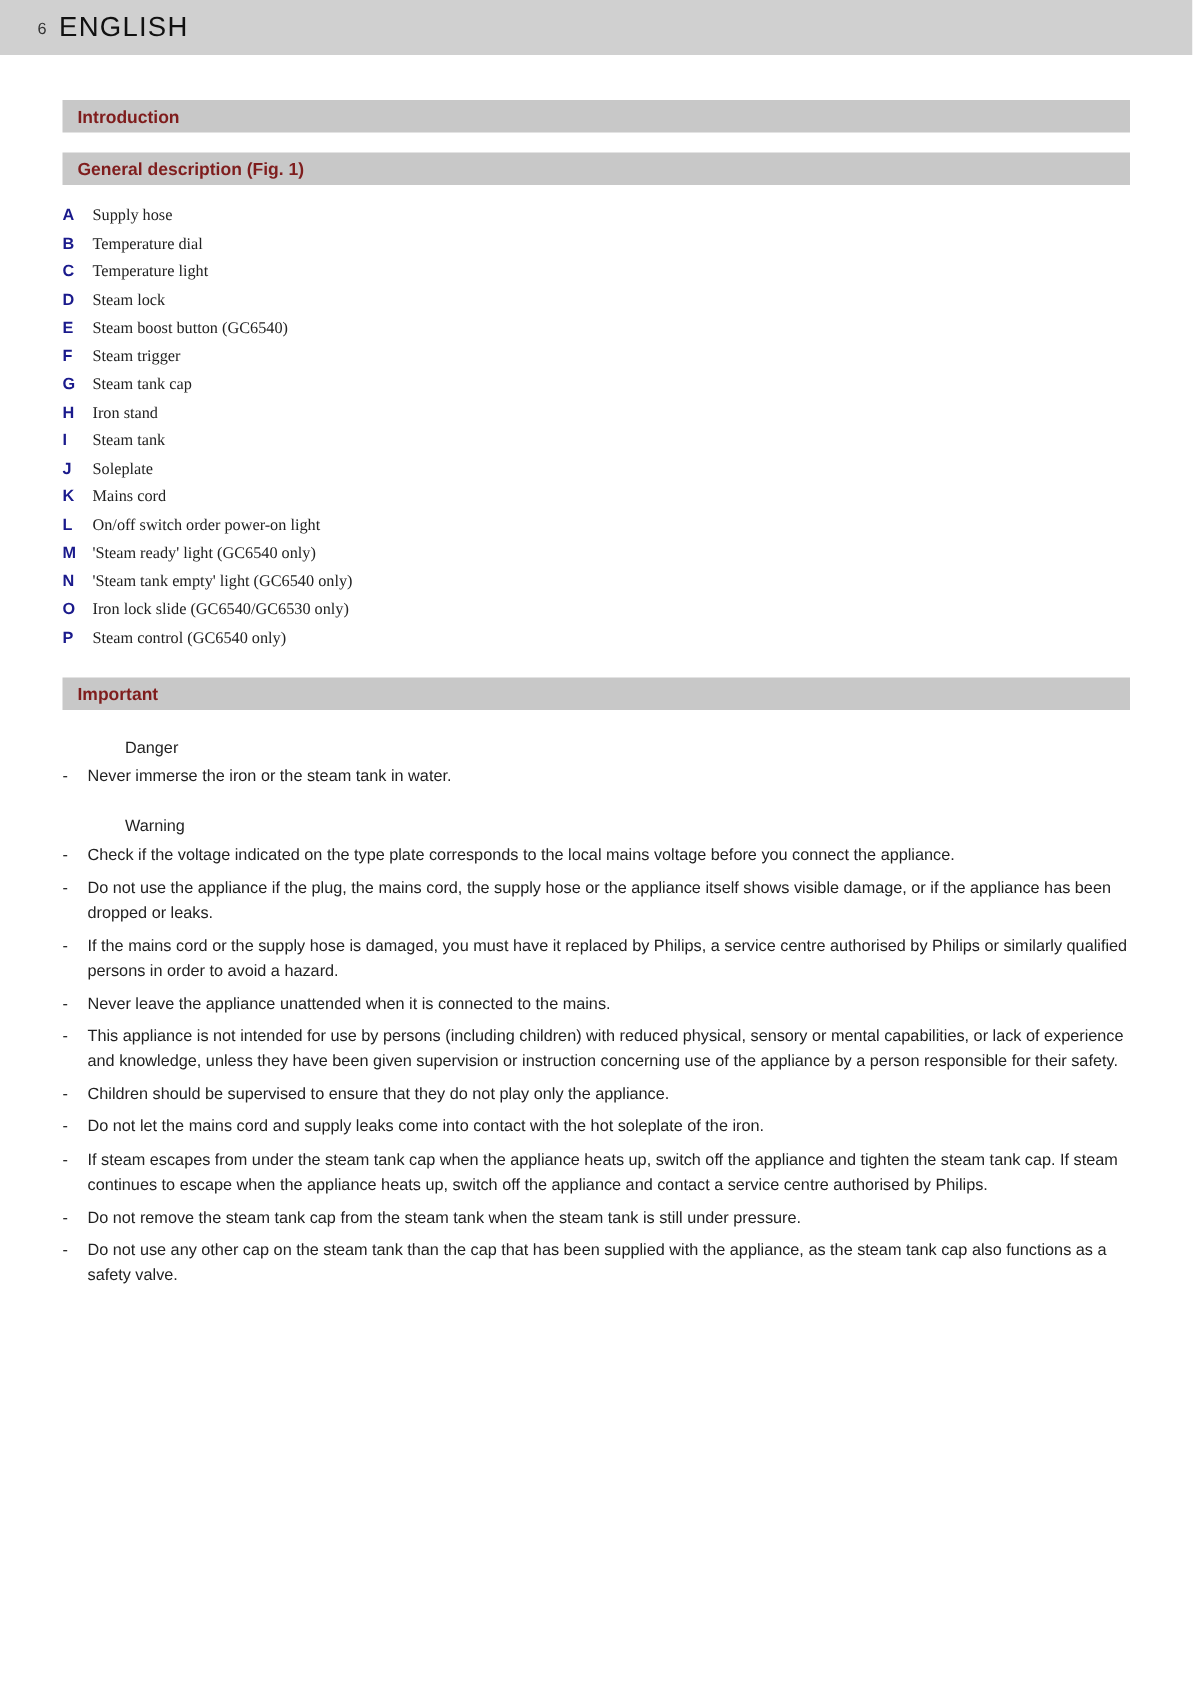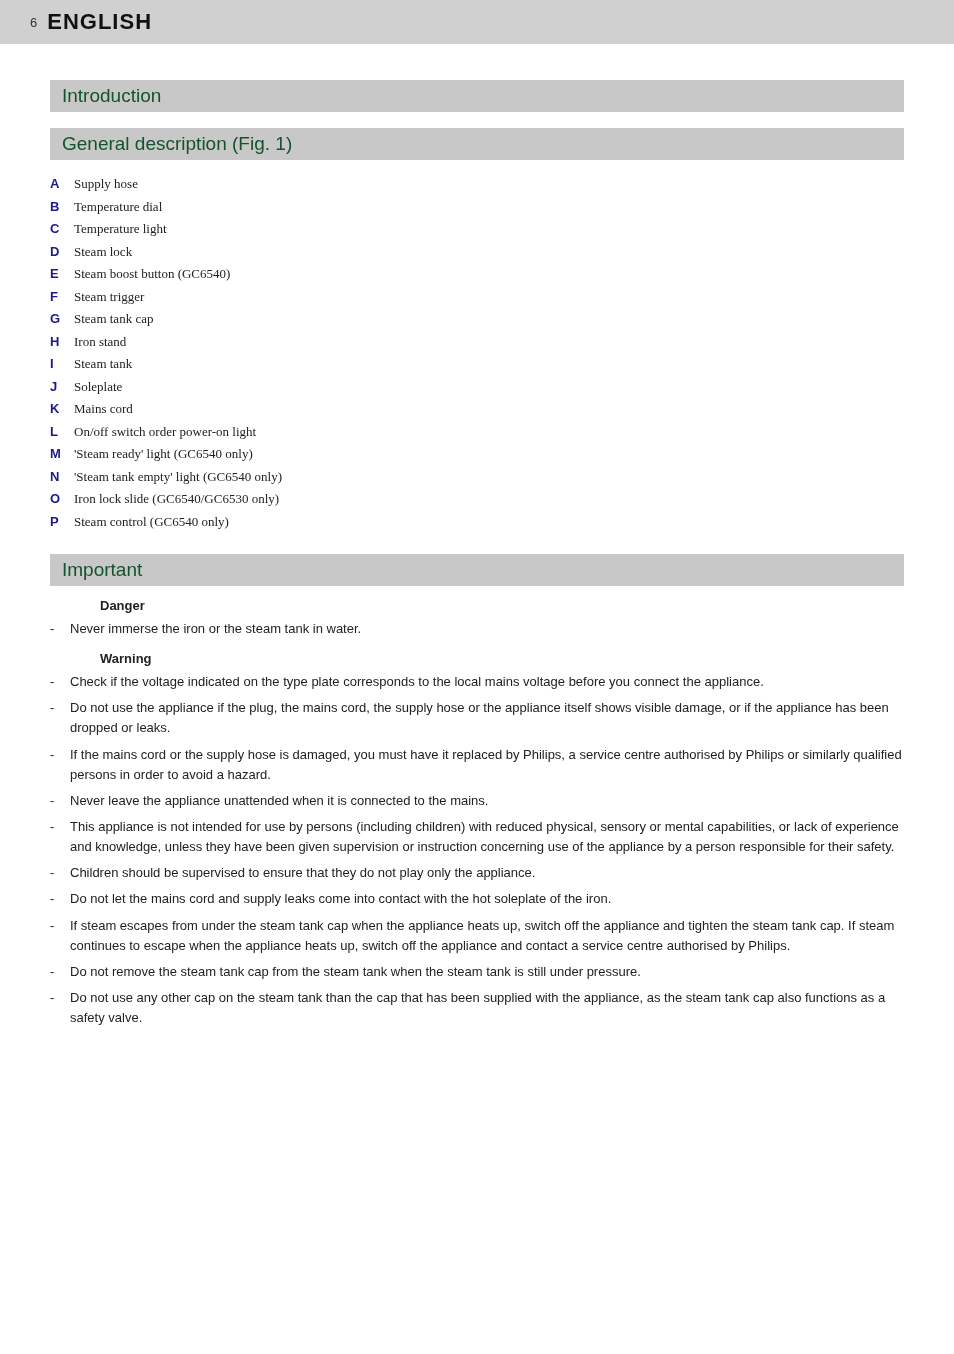--- a/index.html
+++ b/index.html
@@ -33,40 +33,40 @@
     }
 
     .page-number {
       font-size: 13px;
       color: #333;
       margin-right: 10px;
     }
 
     .title-english {
       font-size: 22px;
-      font-weight: bold;
+      font-weight: normal;
       color: #111;
       letter-spacing: 1px;
     }
 
     .content {
       padding: 20px 50px 30px 50px;
     }
 
     .section-header {
       background: #c8c8c8;
       padding: 5px 12px;
       margin-bottom: 10px;
       margin-top: 16px;
     }
 
     .section-header-text {
-      font-weight: normal;
-      font-size: 19px;
-      color: #14532d;
+      font-weight: bold;
+      font-size: 14px;
+      color: #7f1d1d;
     }
 
     .intro-text {
       font-size: 13px;
       line-height: 1.6;
       margin-bottom: 10px;
       color: #222;
     }
 
     .description-list {
@@ -96,23 +96,23 @@
     }
 
     .important-text {
       font-size: 13px;
       line-height: 1.6;
       color: #222;
       margin-bottom: 12px;
     }
 
     .subsection-title {
-      font-weight: bold;
-      font-size: 13px;
-      margin-top: 12px;
+      font-weight: normal;
+      font-size: 13px;
+      margin-top: 22px;
       margin-bottom: 6px;
       padding-left: 50px;
     }
 
     .bullet-list {
       list-style: none;
       padding: 0;
     }
 
     .bullet-list li {

